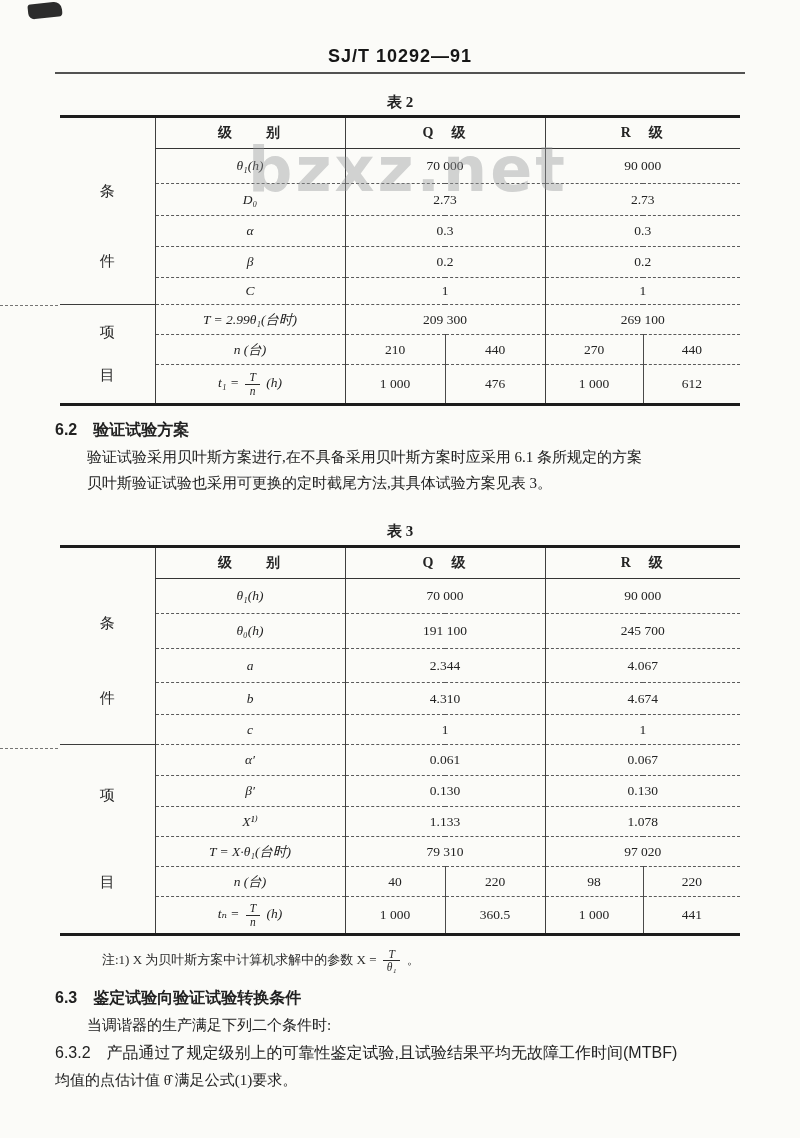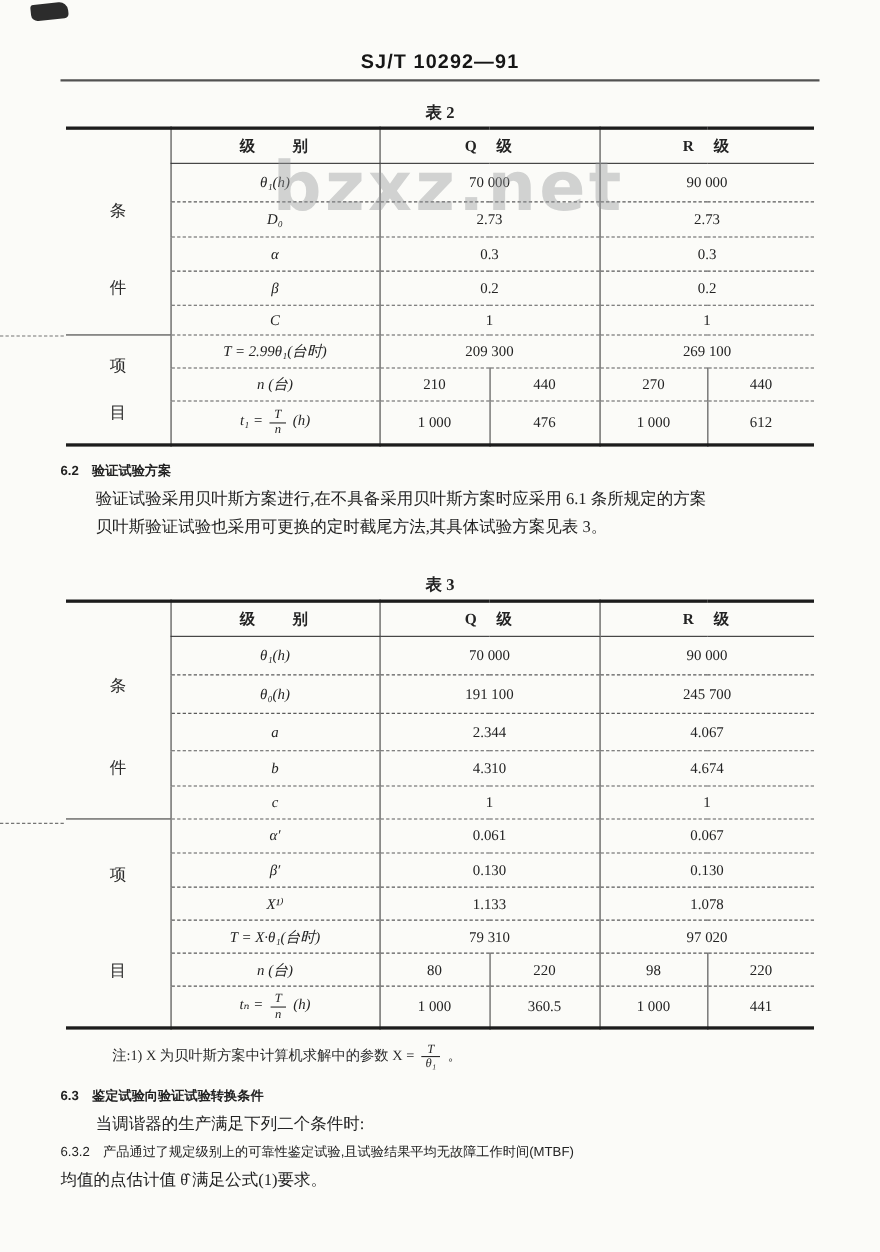--- a/index.html
+++ b/index.html
@@ -41,21 +41,21 @@
     font-weight:bold; font-size:14px; letter-spacing:2px;text-align:center; }
   tr.lastrow td { border-bottom:none; }
 
   .frac { display:inline-block; vertical-align:middle; text-align:center;
     font-size:11.5px; line-height:1.05; font-style:italic; margin:0 3px; }
   .frac .num { display:block; padding:0 4px; }
   .frac .den { display:block; border-top:1px solid #2a2a2a; padding:0 4px; }
 
   .bodytext { left:55px; width:745px; font-size:15px; color:#222; }
   .bodytext .h { font-family:"Liberation Sans","DejaVu Sans",sans-serif;
-    font-weight:bold; font-size:12px; }
+    font-weight:bold; font-size:16px; }
   .line { white-space:nowrap; overflow:hidden; }
   .indent { padding-left:32px; }
   .footnote { left:102px; width:700px; font-size:13px; color:#2a2a2a; }
 </style>
 </head>
 <body>
 
 <div class="abs corner-artifact"></div>
 
 <div class="abs page-title">SJ/T 10292—91</div>
@@ -227,21 +227,21 @@
     <td class="val" colspan="2">1.133</td>
     <td class="val rstart" colspan="2">1.078</td>
   </tr>
   <tr style="height:30px;">
     <td class="sym">T = X·θ₁(台时)</td>
     <td class="val" colspan="2">79 310</td>
     <td class="val rstart" colspan="2">97 020</td>
   </tr>
   <tr style="height:30px;">
     <td class="sym">n (台)</td>
-    <td class="val">80</td>
+    <td class="val">40</td>
     <td class="val sub2">220</td>
     <td class="val rstart">98</td>
     <td class="val sub2">220</td>
   </tr>
   <tr class="lastrow" style="height:38px;">
     <td class="sym">
       <span>tₙ =</span>
       <span class="frac">
         <span class="num">T</span>
         <span class="den">n</span>

